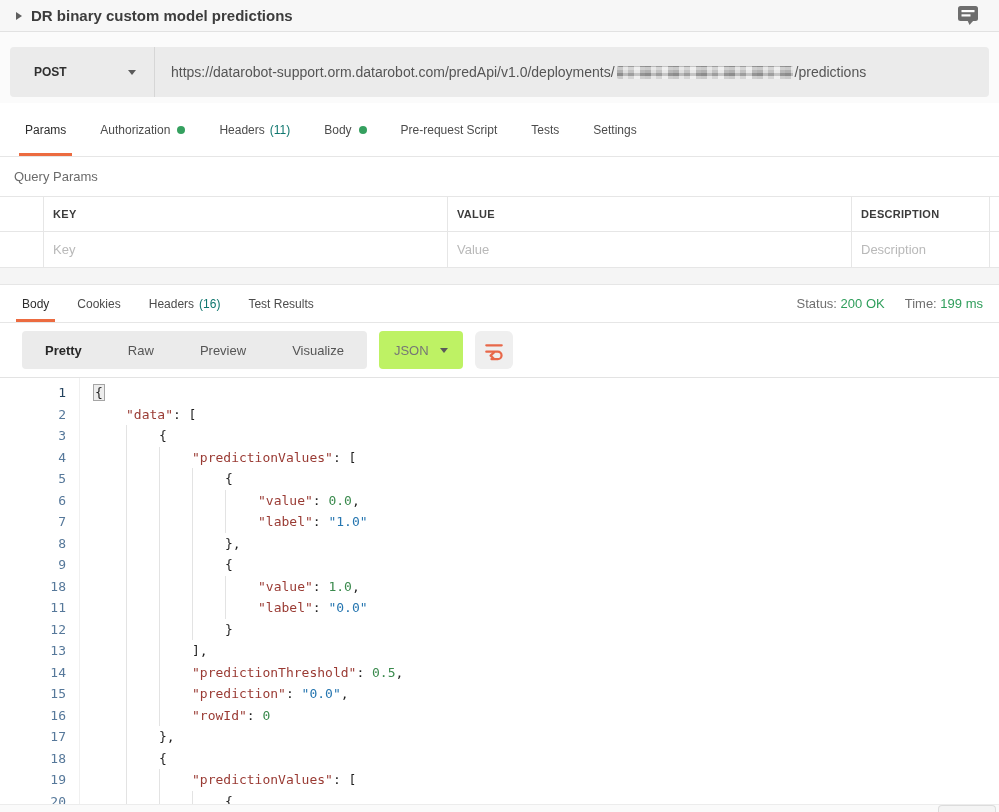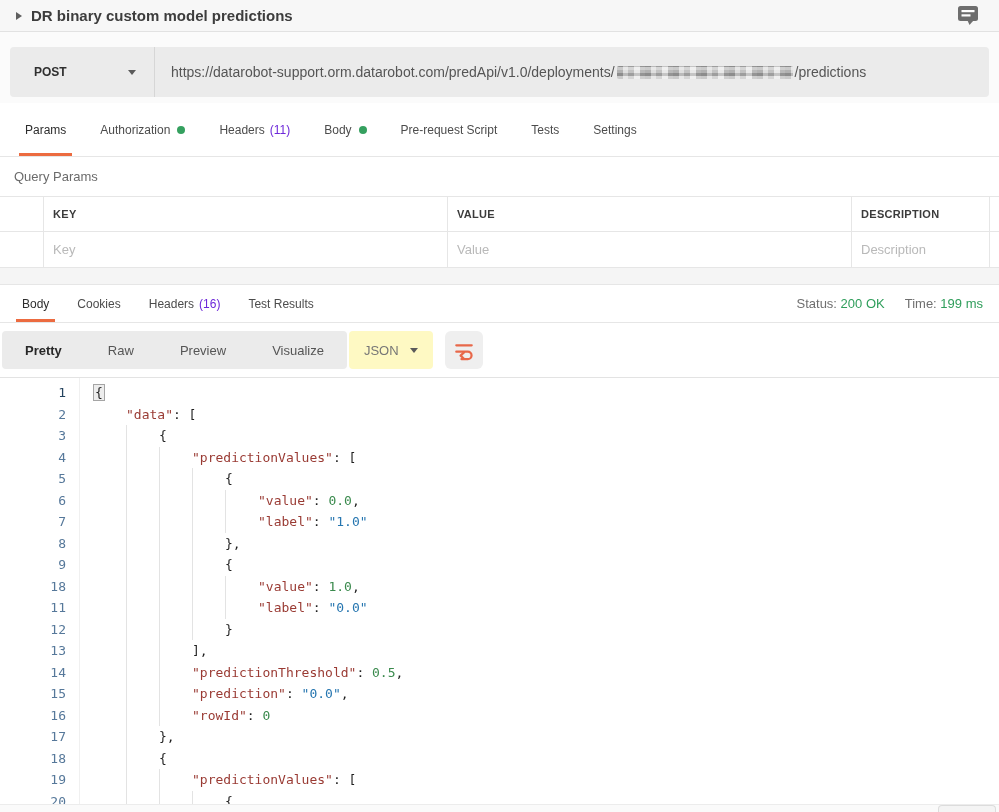--- a/index.html
+++ b/index.html
@@ -32,21 +32,21 @@
   
   .req-tabs { display:flex; align-items:stretch; height:54px; border-bottom:1px solid #e6e6e6;
     padding:0 8px; background:#fff; }
   .resp-tabs-row { height:38px; display:flex; align-items:stretch; padding:0 8px;
     border-bottom:1px solid #e6e6e6; background:#fff; }
   .tab { display:flex; align-items:center; padding:0 6px; margin:0 11px; font-size:12px;
     color:#4c4c4c; position:relative; cursor:pointer; white-space:nowrap; }
   .resp-tabs-row .tab { margin:0 8px; }
   .tab.active { color:#2d2d2d; }
   .tab.active::after { content:''; position:absolute; left:0; right:0; bottom:0; height:3px; background:#ec6b40; }
-  .tab-suffix { color:#6d28d9; margin-left:5px; }
+  .tab-suffix { color:#0f766e; margin-left:5px; }
   .dot { width:8px; height:8px; border-radius:50%; background:#35a05f; margin-left:7px; }
 
   
   .qp-label-row { padding:12px 14px 10px; font-size:13px; color:#6b6b6b; height:39px; }
   .qp-table { border-top:1px solid #e6e6e6; }
   .qp-row { display:flex; border-bottom:1px solid #e6e6e6; align-items:stretch; }
   .qp-row.hdr { height:35px; }
   .qp-row.inp { height:36px; }
   .cell { display:flex; align-items:center; padding-left:9px; border-right:1px solid #e6e6e6; }
   .c0 { width:44px; flex:0 0 44px; padding:0; }
@@ -57,26 +57,26 @@
   .qp-row.inp .cell { font-size:13px; color:#b9b9b9; cursor:text; }
   .spacer-strip { height:17px; background:#f5f5f5; border-bottom:1px solid #e6e6e6; }
 
   
   .resp-meta { margin-left:auto; display:flex; align-items:center; gap:20px;
     font-size:13px; color:#6f6f6f; padding-right:8px; white-space:nowrap; }
   .resp-meta b { font-weight:400; }
   .green { color:#2f9e5b; }
 
   
-  .toolbar { height:55px; display:flex; align-items:center; padding:0 2px; border-bottom:1px solid #e3e3e3; }
+  .toolbar { height:55px; display:flex; align-items:center; padding:0 22px; border-bottom:1px solid #e3e3e3; }
   .view-group { display:flex; background:#ebebeb; border-radius:4px; height:38px; align-items:center; }
   .view-mode { padding:0 23px; font-size:13px; color:#555; cursor:pointer; }
   .view-mode.active { font-weight:700; color:#282828; }
-  .format-select { background:#fef9c3; border-radius:4px; height:38px; display:flex; align-items:center;
-    padding:0 15px; gap:11px; font-size:13px; color:#767676; margin-left:2px; cursor:pointer; }
+  .format-select { background:#bef264; border-radius:4px; height:38px; display:flex; align-items:center;
+    padding:0 15px; gap:11px; font-size:13px; color:#767676; margin-left:12px; cursor:pointer; }
   .wrap-btn { background:#efefef; border-radius:6px; height:38px; width:38px; display:flex;
     align-items:center; justify-content:center; margin-left:12px; cursor:pointer; }
 
   
   .code-wrap { display:flex; height:434px; position:relative; overflow:hidden;
     font-family:"DejaVu Sans Mono", monospace; font-size:13px; line-height:21.5px; background:#fff; }
   .gutter { flex:0 0 80px; width:80px; text-align:right; padding:4px 13px 0 0;
     color:#56789a; border-right:1px solid #f0f0f0; }
   .gutter .ln-active { color:#24435e; }
   .code-lines { flex:1; padding:4px 0 0 13px; white-space:pre; color:#1f1f1f; overflow:hidden; }

